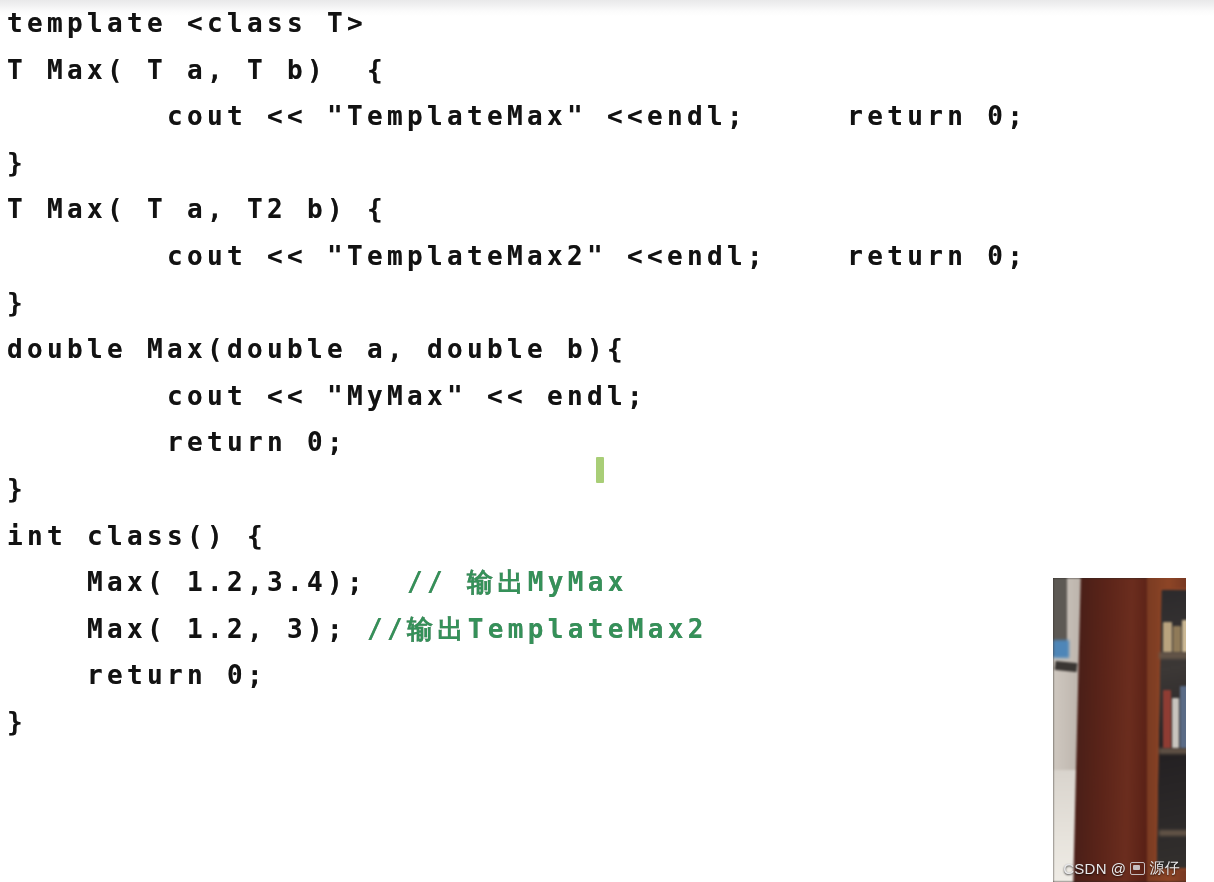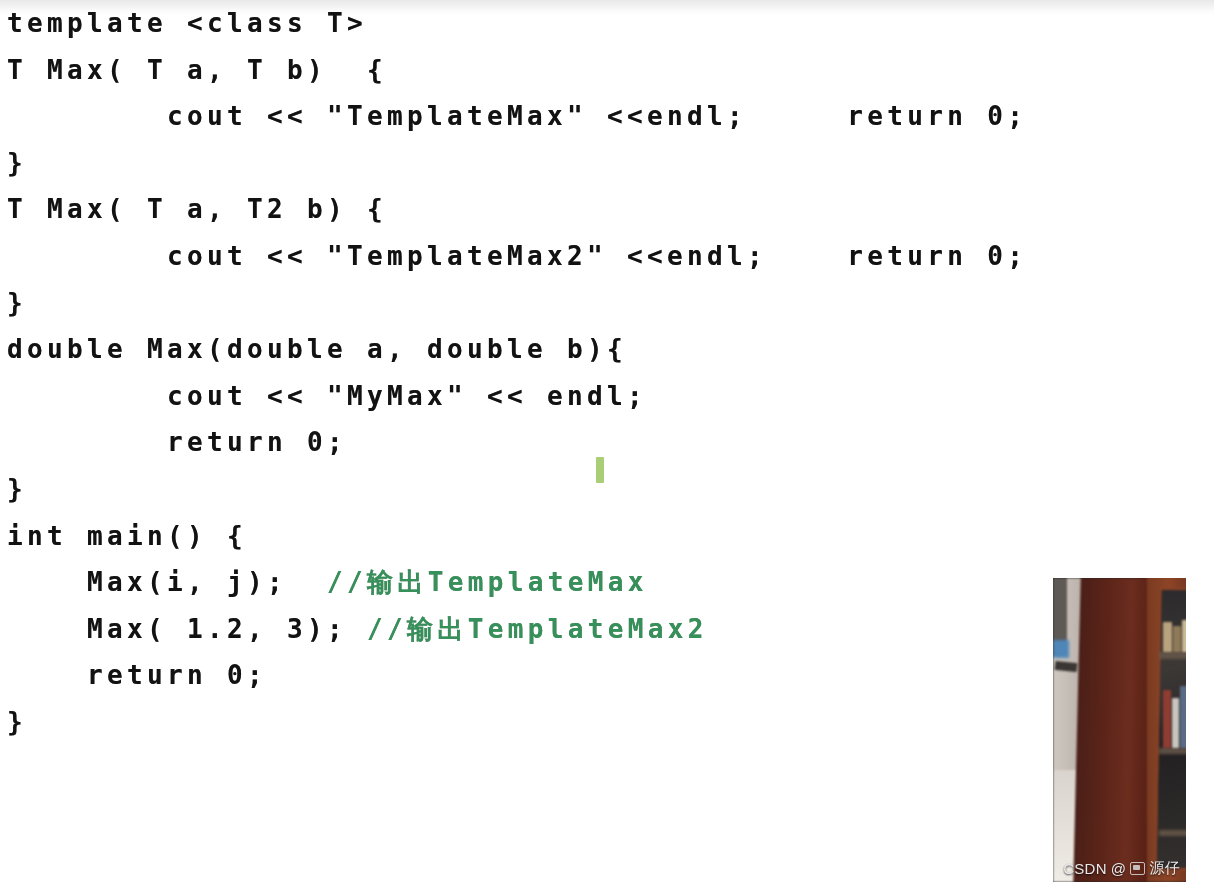--- a/index.html
+++ b/index.html
@@ -201,24 +201,24 @@
     <div class="code-line">T Max( T a, T b)  {</div>
     <div class="code-line">        cout &lt;&lt; "TemplateMax" &lt;&lt;endl;     return 0;</div>
     <div class="code-line">}</div>
     <div class="code-line">T Max( T a, T2 b) {</div>
     <div class="code-line">        cout &lt;&lt; "TemplateMax2" &lt;&lt;endl;    return 0;</div>
     <div class="code-line">}</div>
     <div class="code-line">double Max(double a, double b){</div>
     <div class="code-line">        cout &lt;&lt; "MyMax" &lt;&lt; endl;</div>
     <div class="code-line">        return 0;</div>
     <div class="code-line">}</div>
-    <div class="code-line">int main() {</div>
-
-
-    <div class="code-line"><span>    Max(i, j);  </span><span class="cm">//输出TemplateMax</span></div>
+    <div class="code-line">int class() {</div>
+
+    <div class="code-line"><span>    Max( 1.2,3.4);  </span><span class="cm">// 输出MyMax</span></div>
+
 
     <div class="code-line"><span>    Max( 1.2, 3); </span><span class="cm">//输出TemplateMax2</span></div>
 
     <div class="code-line">    return 0;</div>
     <div class="code-line">}</div>
   </div>
 
   <div id="caret"></div>
 
   <div id="webcam">

